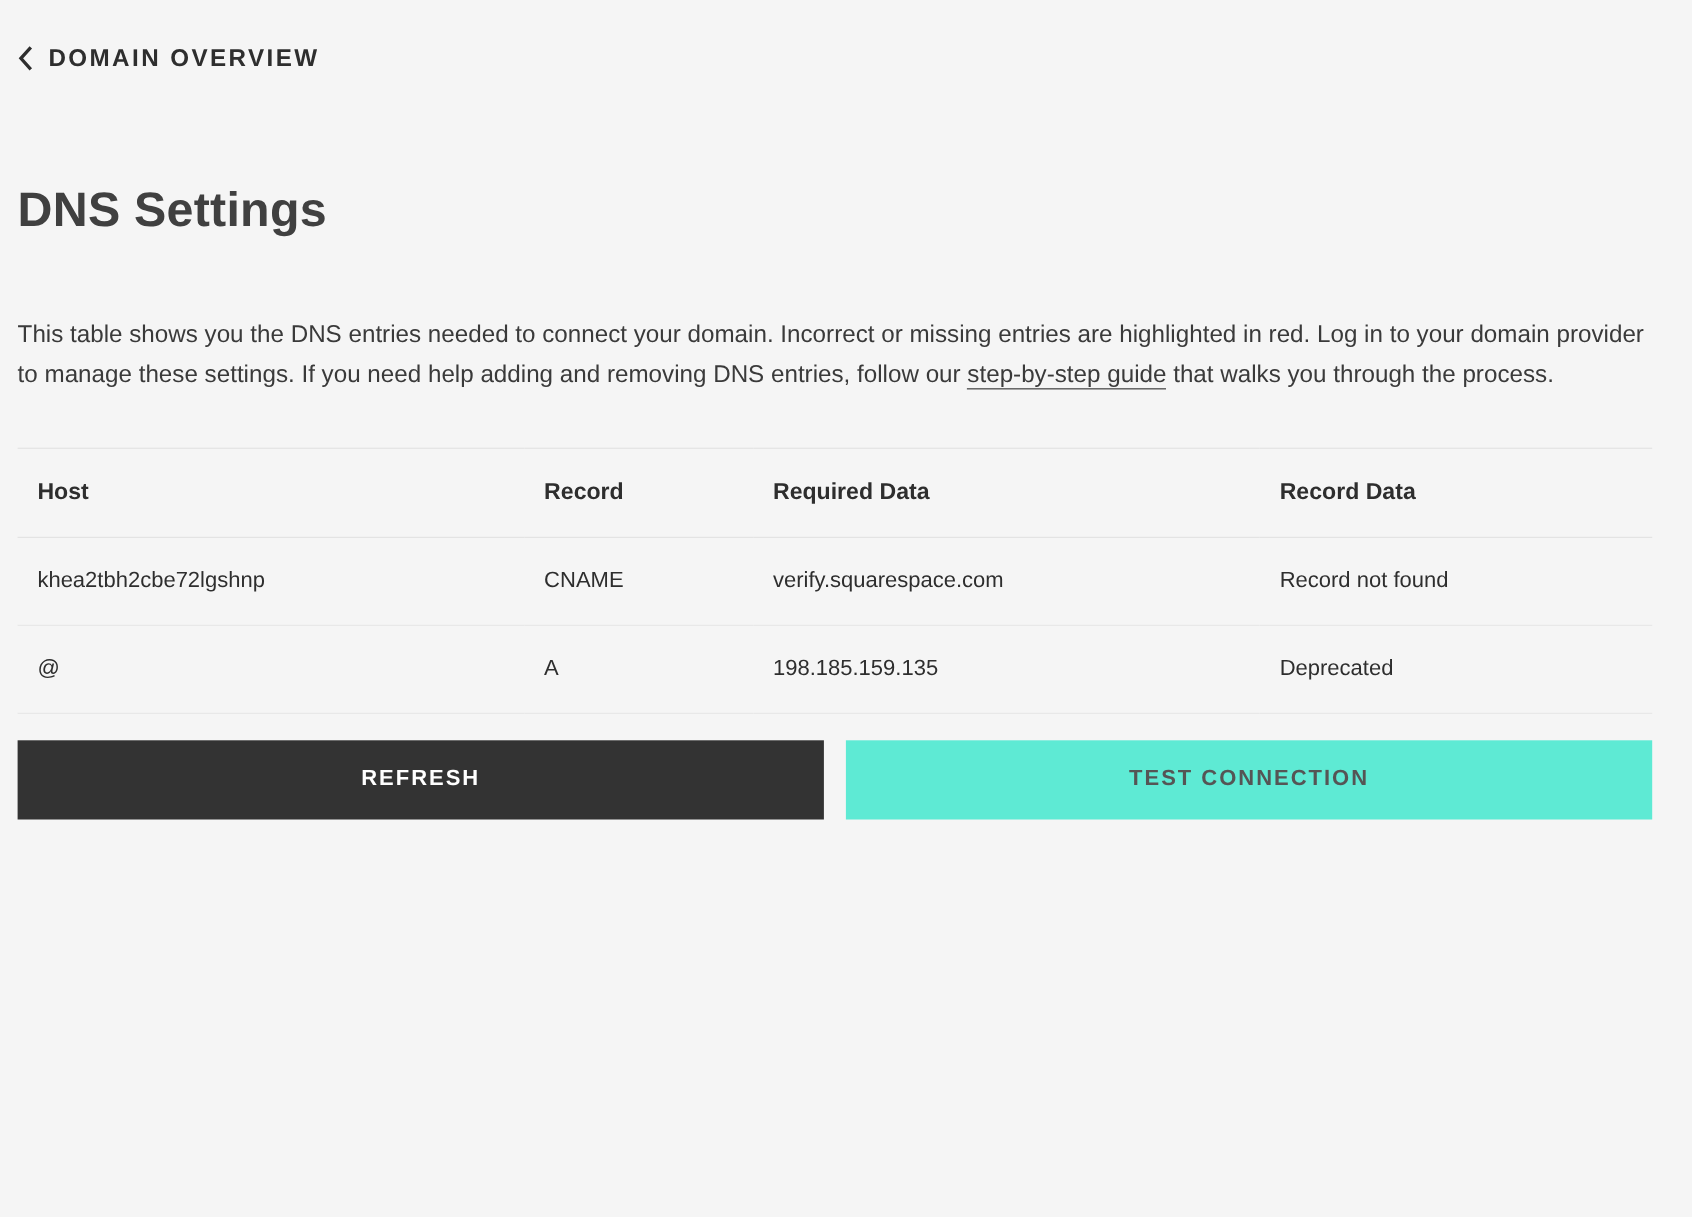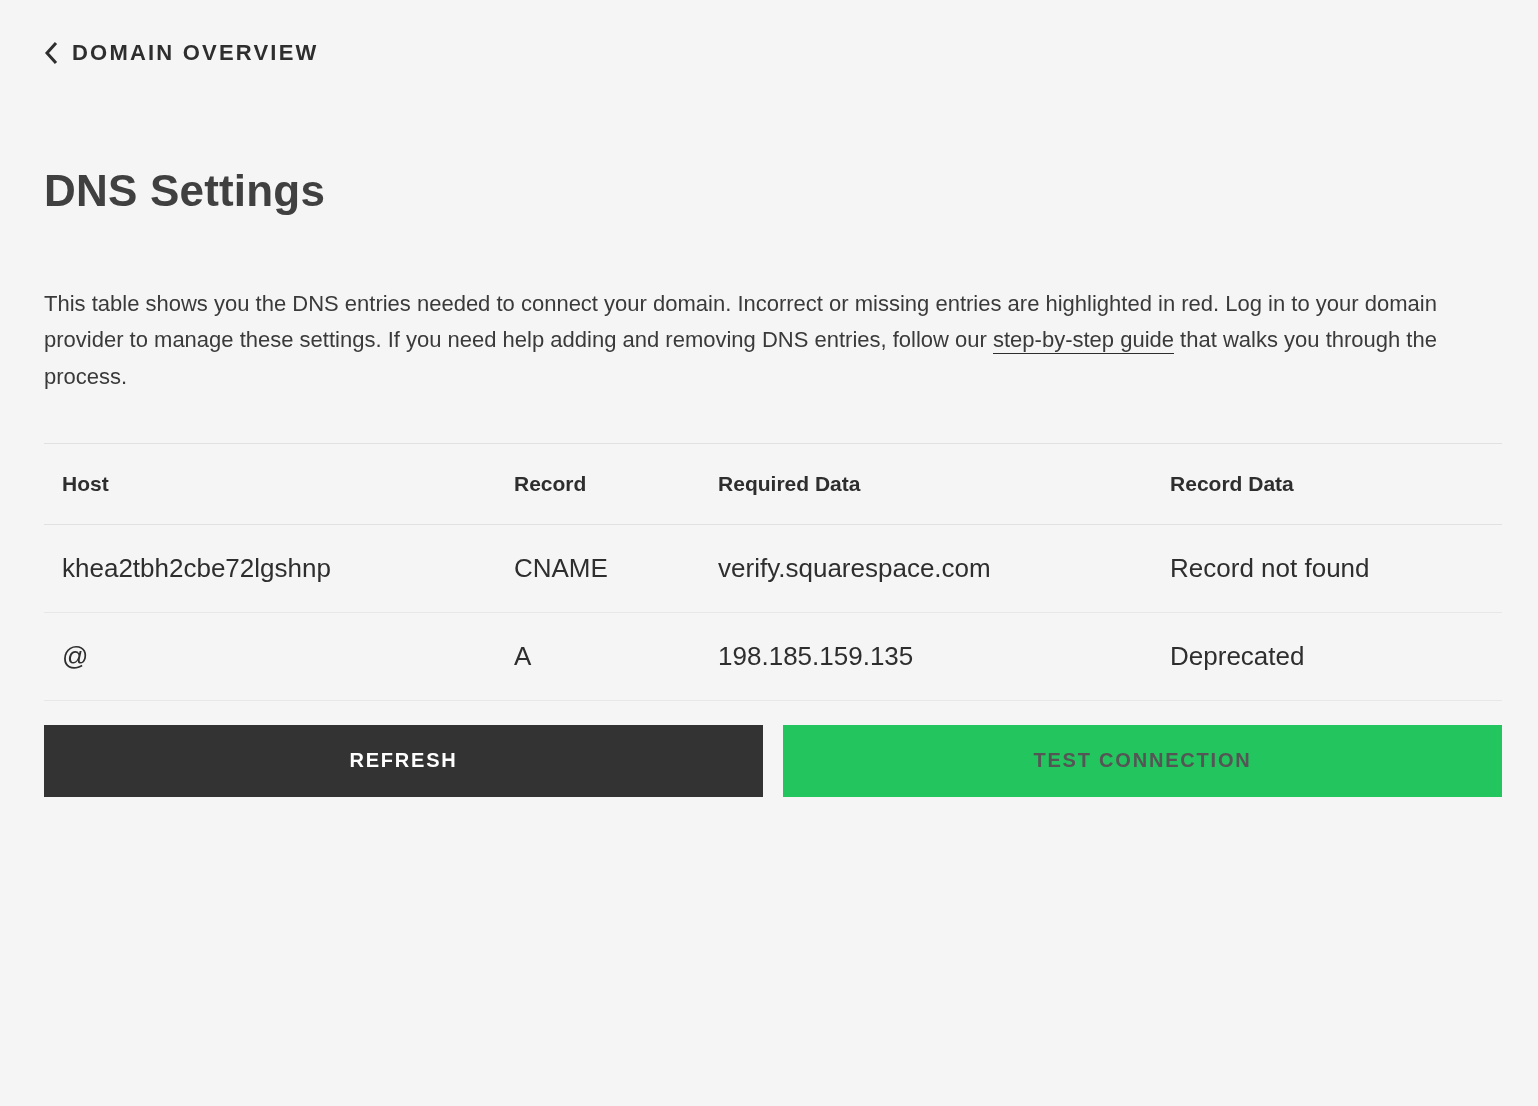--- a/index.html
+++ b/index.html
@@ -8,21 +8,21 @@
       box-sizing: border-box;
     }
     body {
       background: #f5f5f5;
       font-family: -apple-system, BlinkMacSystemFont, "Helvetica Neue", Helvetica, Arial, sans-serif;
       color: #2e2e2e;
       padding: 0;
       width: 1538px;
     }
     .container {
-      padding: 40px 36px 60px 44px;
+      padding: 40px 36px 60px 16px;
     }
     .breadcrumb {
       display: flex;
       align-items: center;
       gap: 14px;
       cursor: pointer;
       margin-bottom: 100px;
     }
     .breadcrumb-label {
       font-size: 22px;
@@ -64,21 +64,21 @@
       text-align: left;
       font-size: 21px;
       font-weight: 600;
       color: #2e2e2e;
       padding: 28px 0 28px 18px;
     }
     .dns-table tbody tr {
       border-bottom: 1px solid #e7e7e7;
     }
     .dns-table td {
-      font-size: 26px;
+      font-size: 20px;
       color: #2e2e2e;
       padding: 28px 0 28px 18px;
       margin-top: 36px;
     }
     .dns-table .col-host { width: 31%; }
     .dns-table .col-record { width: 14%; }
     .dns-table .col-required { width: 31%; }
     .dns-table .col-current { width: 24%; }
     .error-text {
       color: #d75a4a;
@@ -96,21 +96,21 @@
       font-weight: 700;
       letter-spacing: 1.8px;
       cursor: pointer;
       font-family: inherit;
     }
     .btn-primary {
       background: #333333;
       color: #ffffff;
     }
     .btn-secondary {
-      background: #22c55e;
+      background: #5eead4;
       color: #555555;
     }
   </style>
 </head>
 <body>
 
 <div class="container">
 
   <div class="breadcrumb">
     <svg class="chevron-left" viewBox="0 0 14 24" fill="none" stroke="#2e2e2e" stroke-width="3">

